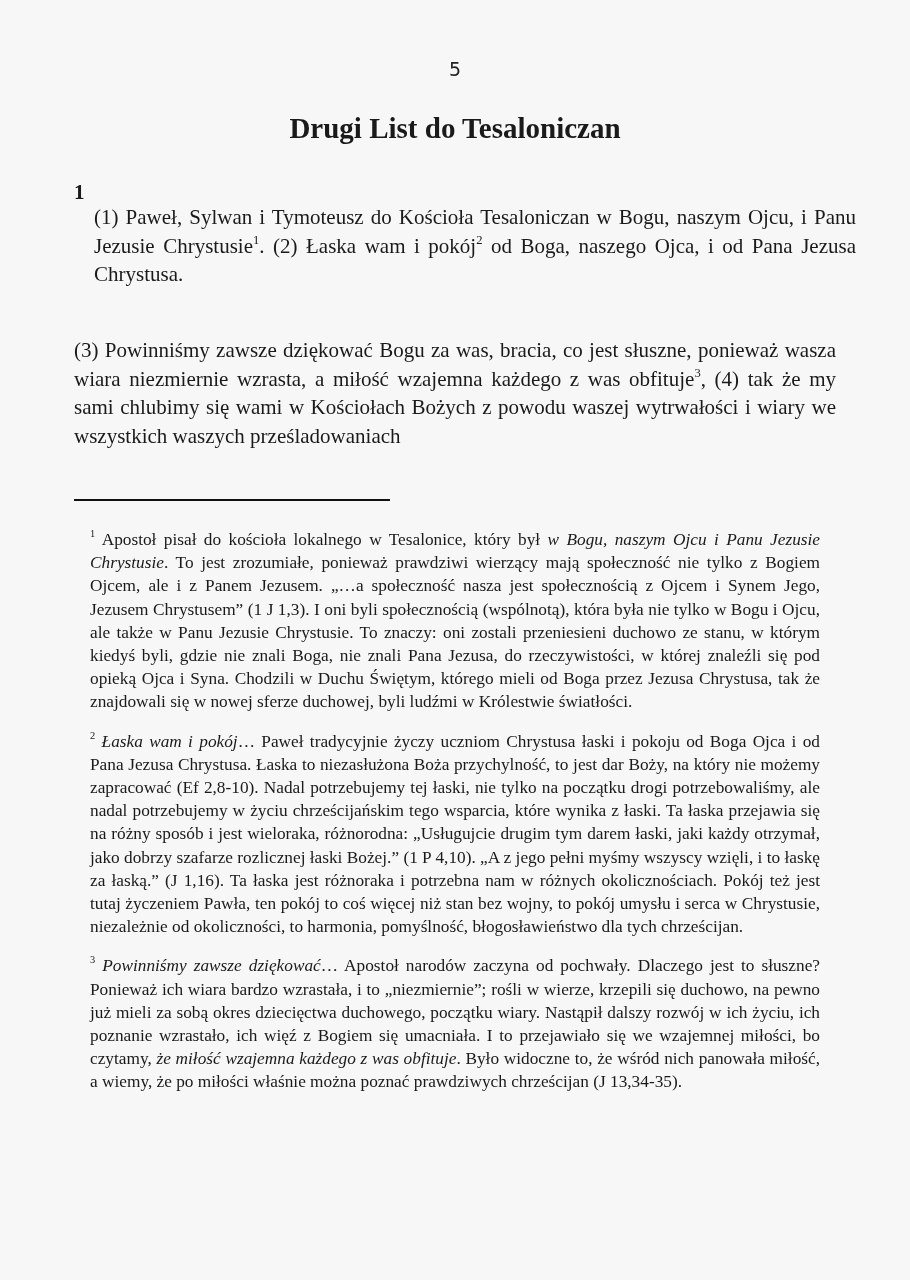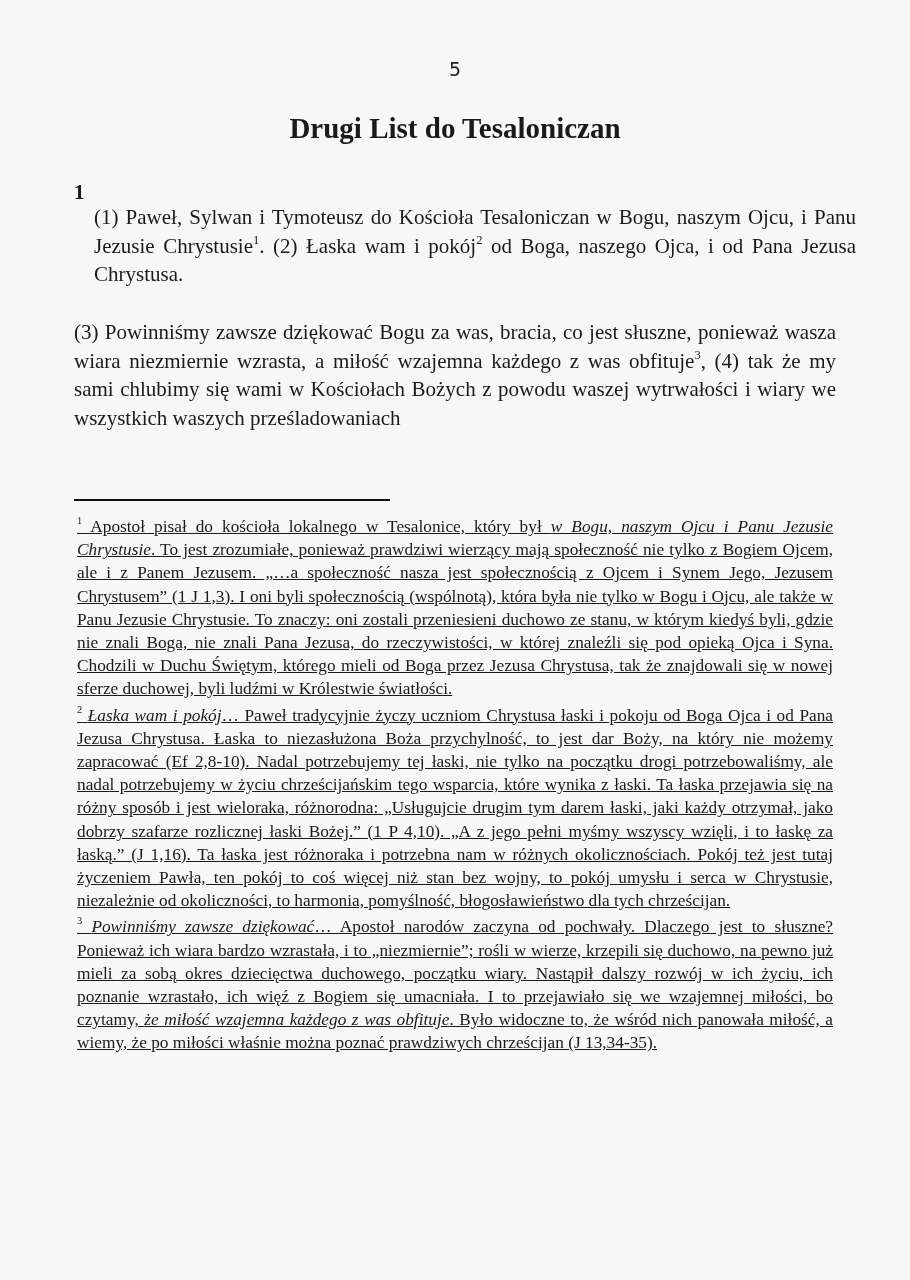--- a/index.html
+++ b/index.html
@@ -17,30 +17,30 @@
     font-weight:bold; font-size:29px; margin:0;
   }
   .chapter {
     position:absolute; top:180px; left:74px; font-weight:bold; font-size:21px;
   }
   .body-text {
     position:absolute; left:74px; width:762px; font-size:21px; line-height:28.5px;
     text-align:justify; margin:0;
   }
   .p1 { top:203px;margin-left:20px; }
-  .p2 { top:318px; }
+  .p2 { top:336px; }
   .sep {
     position:absolute; top:499px; left:74px; width:316px; height:0;
     border-top:2px solid #111;
   }
   .footnotes {
     position:absolute; top:512px; left:74px; width:762px;
     font-size:17.3px; line-height:23.2px; text-align:justify;
   }
-  .fn { margin:3px;text-decoration:underline; }
+  .fn { margin:16px; }
   sup { font-size:0.6em; line-height:0; vertical-align:0.75em; }
   i { font-style:italic; }
 </style>
 </head>
 <body>
 
 <div class="page-num">5</div>
 <h1 class="title">Drugi List do Tesaloniczan</h1>
 <div class="chapter">1</div>
 

